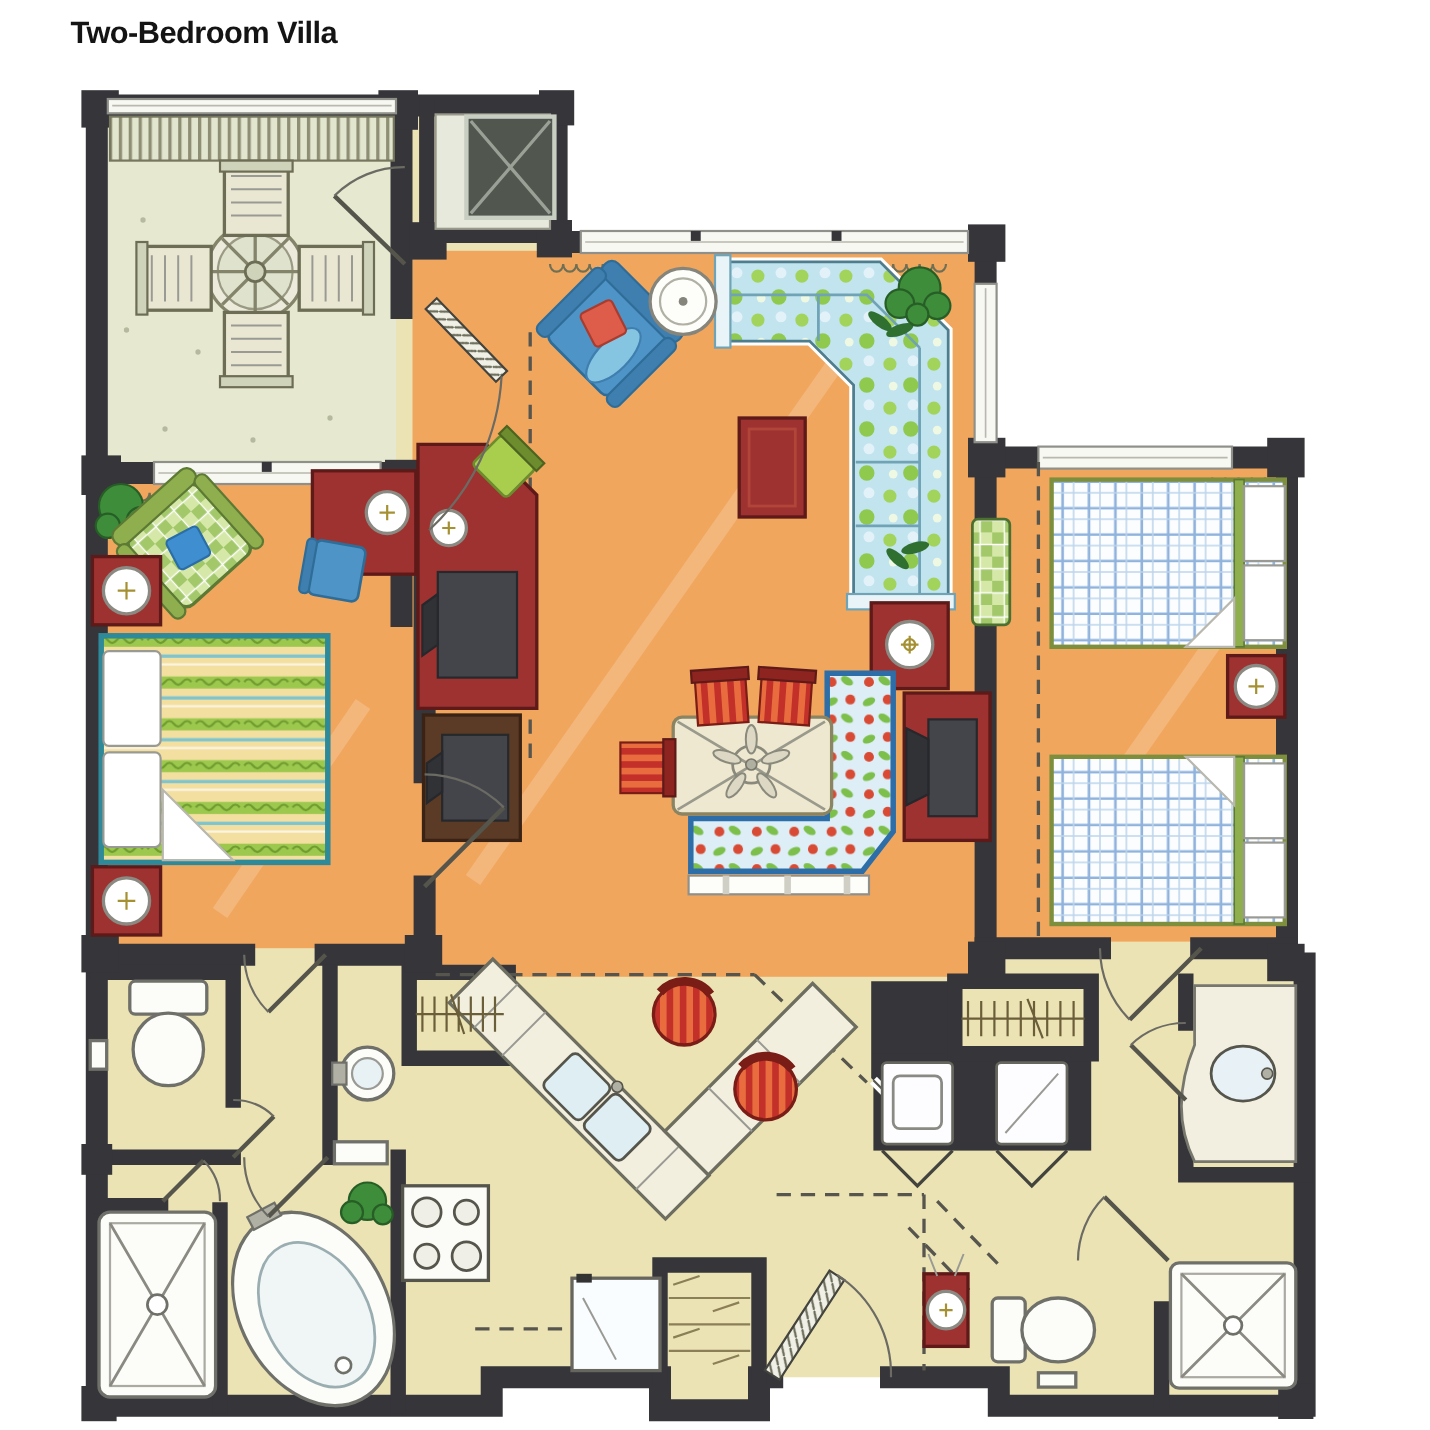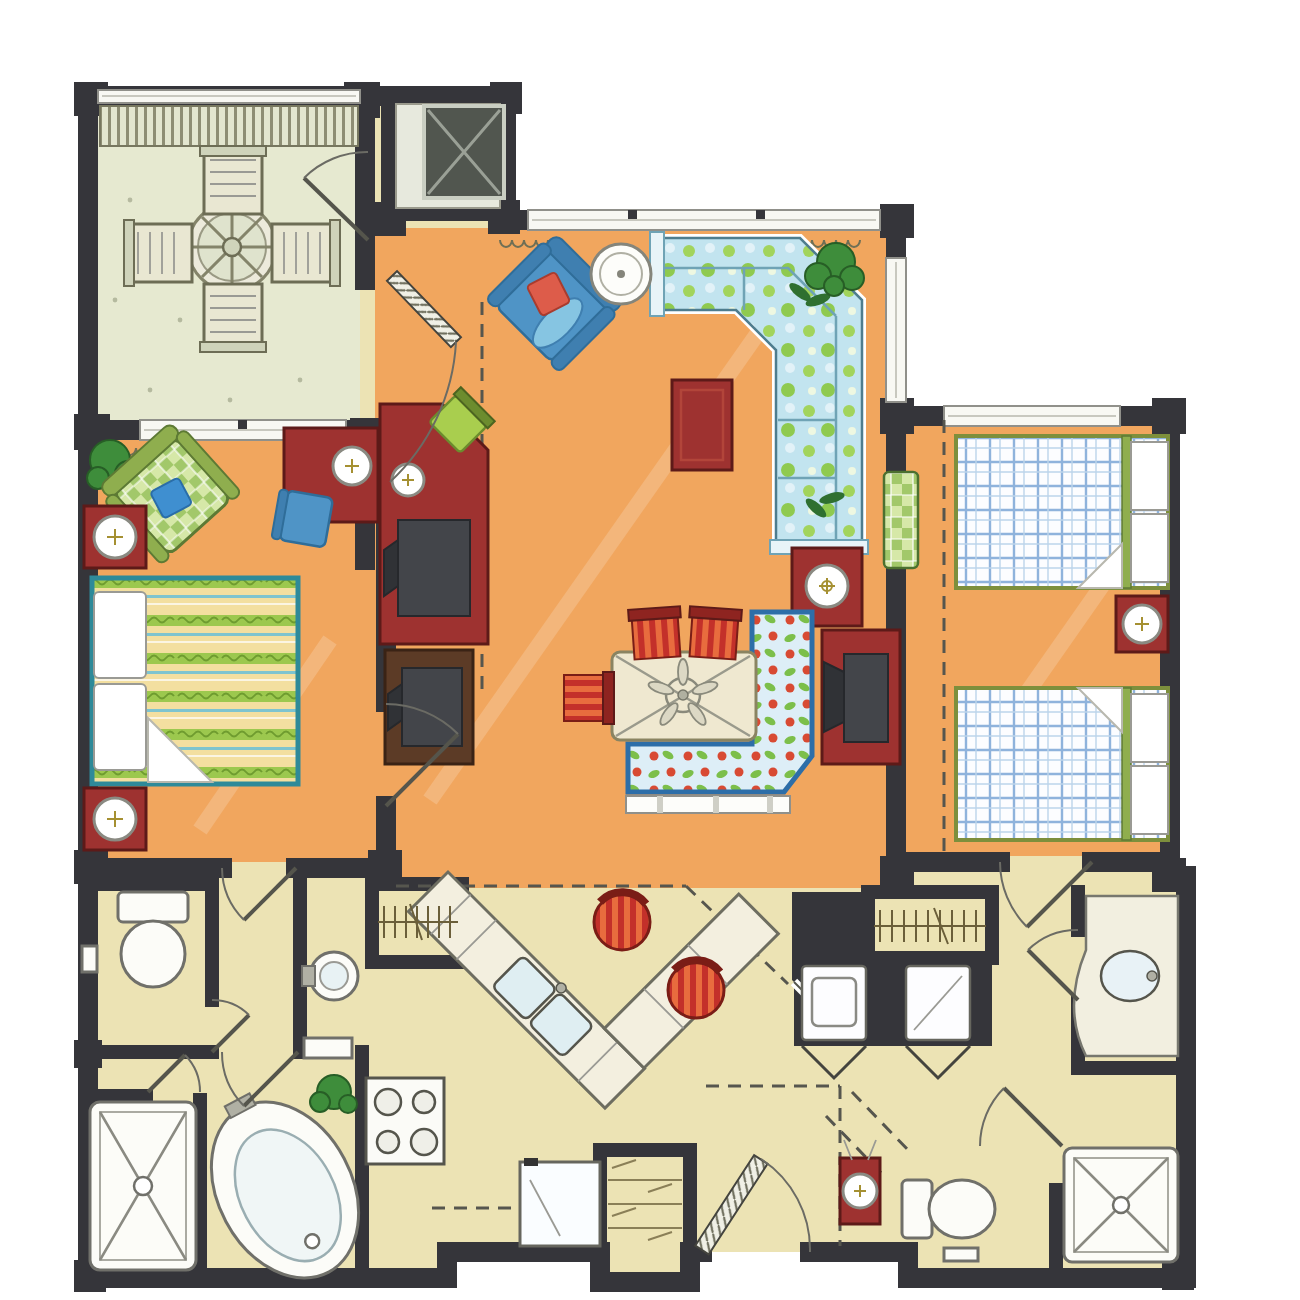--- a/index.html
+++ b/index.html
@@ -42,20 +42,21 @@
   .chairG{fill:#a9ce4e;stroke:#6c8c2e;stroke-width:2.5}
   .armG{fill:url(#greenCheck);stroke:#5d7a34;stroke-width:3}
   .hang{stroke:#6b5f3a;stroke-width:2;fill:none}
   .shelfl{stroke:#8a7f57;stroke-width:2;fill:none}
   .squig{fill:none;stroke:#6f6f55;stroke-width:2}
 </style>
 </head>
 <body>
 
 <div id="app">
+  <div id="plan-title">Two-Bedroom Villa</div>
 
   <svg width="1300" height="1300" viewBox="0 0 1300 1300">
     <defs>
       <pattern id="plaid" width="24" height="24" patternUnits="userSpaceOnUse">
         <rect width="24" height="24" fill="#fcfdff"></rect>
         <path d="M0 6 H24 M6 0 V24" stroke="#8fb3dc" stroke-width="2.4"></path>
         <path d="M0 16 H24 M16 0 V24" stroke="#bdd5eb" stroke-width="1.4"></path>
       </pattern>
       <pattern id="leafStripe" width="44" height="38" patternUnits="userSpaceOnUse">
         <rect width="44" height="38" fill="#f3dfa0"></rect>

